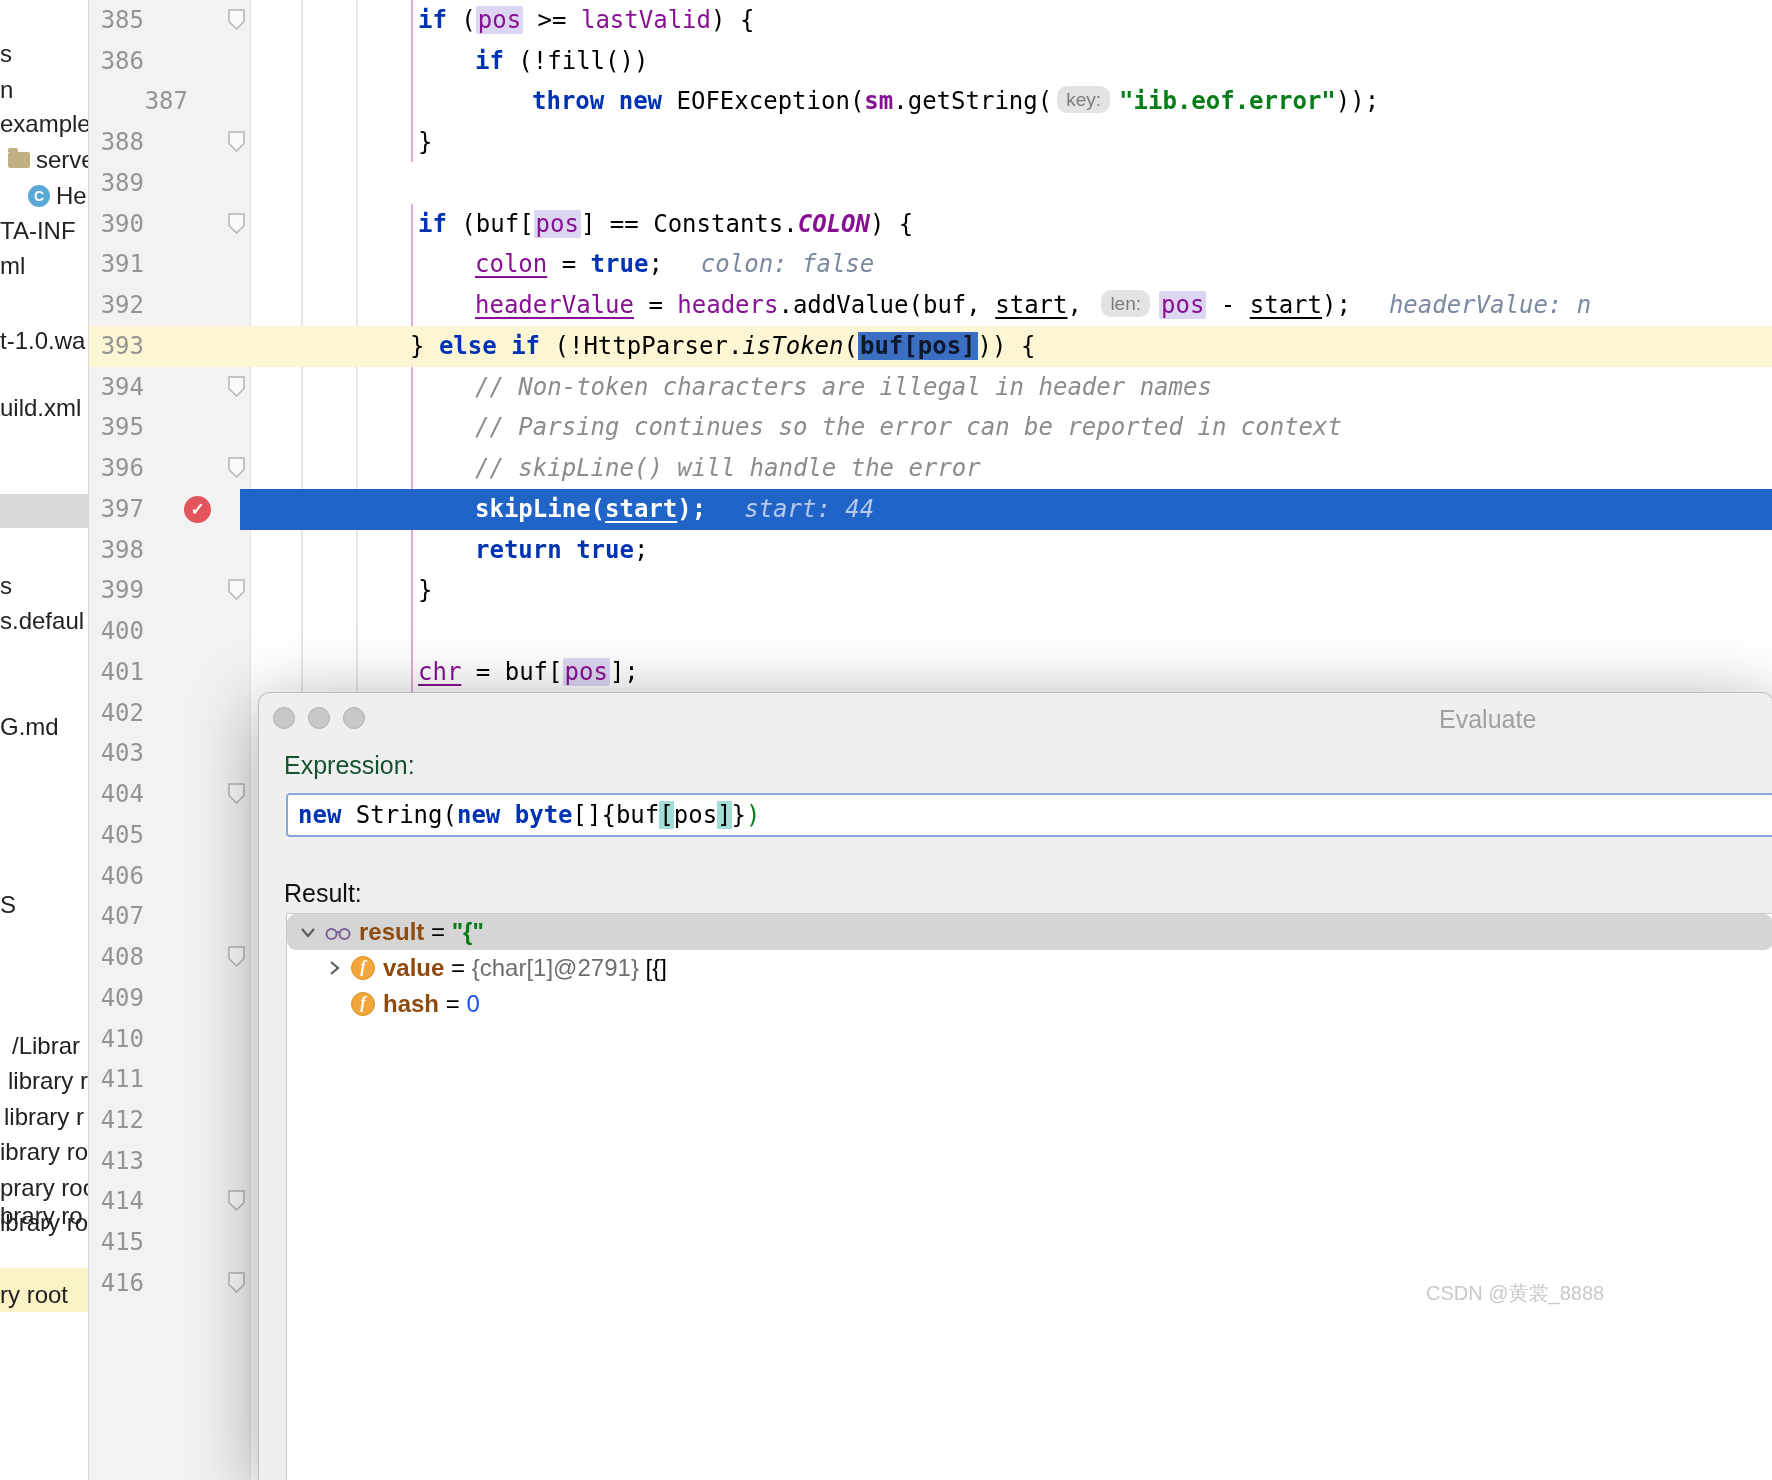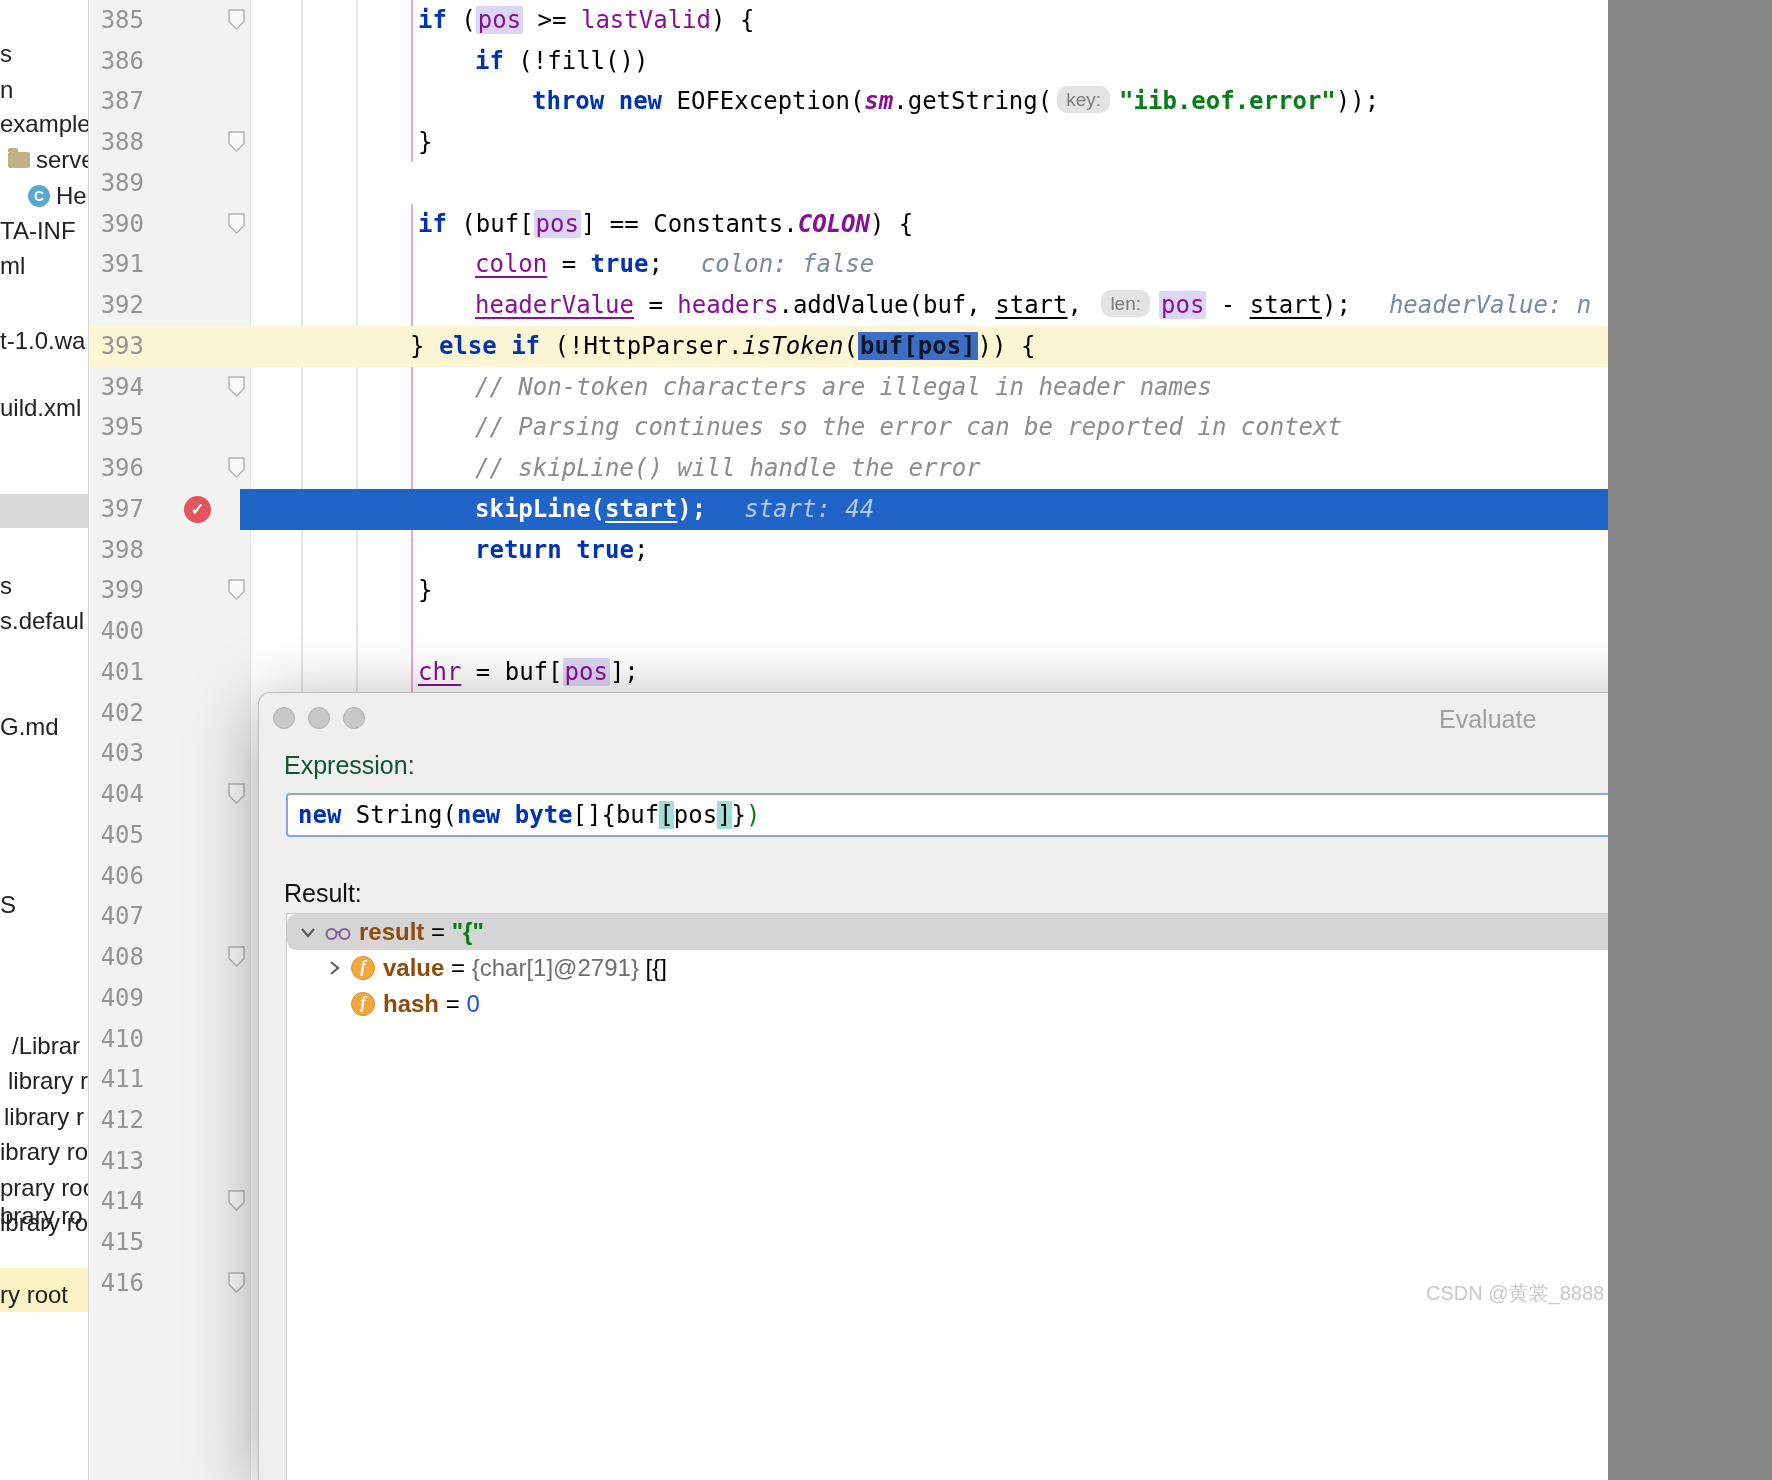--- a/index.html
+++ b/index.html
@@ -1,16 +1,16 @@
 <!DOCTYPE html>
 <html><head>
 <meta charset="utf-8">
 <style>
   html,body{margin:0;padding:0;background:#888;}
-  .screen{position:relative;width:1608px;height:1480px;background:#fff;overflow:hidden;
+  .screen{position:relative;width:1772px;height:1480px;background:#fff;overflow:hidden;
           font-family:"Liberation Sans",sans-serif;}
 
   
   .proj-panel{position:absolute;left:0;top:0;width:88px;height:100%;background:#fff;
               border-right:1px solid #d8d8d8;z-index:4;overflow:hidden;}
   .psel{position:absolute;left:0;top:494px;width:88px;height:34px;background:#d9d9d9;}
   .pyel{position:absolute;left:0;top:1268px;width:88px;height:44px;background:#fbf2c6;}
   .pitem{position:absolute;height:32px;line-height:32px;font-size:24px;color:#222;
          white-space:nowrap;display:flex;align-items:center;}
   .folder-icon{display:inline-block;width:22px;height:16px;background:#c0b083;border-radius:2px;
@@ -38,21 +38,21 @@
   .guide.pink{background:#e5a9d6;}
   #codeRows{position:absolute;left:250px;top:0;right:0;height:100%;z-index:3;overflow:hidden;}
   .crow{position:absolute;height:40.74px;line-height:40.74px;white-space:pre;
         font-family:"DejaVu Sans Mono",monospace;font-size:24px;color:#000;}
   .seg.kw{color:#0033b3;font-weight:bold;}
   .seg.pl{color:#000;}
   .seg.str{color:#067d17;font-weight:bold;}
   .seg.grn{color:#067d17;}
   .seg.cmt{color:#8c8c8c;font-style:italic;}
   .seg.fld{color:#871094;}
-  .seg.sf{color:#871094;font-style:italic;font-weight:bold;}
+  .seg.sf{color:#871094;font-weight:bold;}
   .seg.cst{color:#871094;font-weight:bold;font-style:italic;}
   .seg.smi{font-style:italic;}
   .seg.u{text-decoration:underline;text-underline-offset:4px;text-decoration-thickness:1.5px;}
   .seg.lav{background:#ddd6f3;border-radius:2px;padding:0 2px;}
   .seg.selb{background:#3a6fc3;color:#0f172a;font-weight:bold;padding:0 2px;}
   .seg.wht{color:#fff;font-weight:bold;}
   .seg.hint{margin-left:38px;font-style:italic;color:#7b8aa0;}
   .seg.hintw{margin-left:38px;font-style:italic;color:#b9c9ec;}
   .seg.chip{display:inline-block;font-family:"Liberation Sans",sans-serif;font-size:19px;
             line-height:27px;background:#e3e3e3;color:#7c7c7c;border-radius:10px;
@@ -100,21 +100,21 @@
   <div class="guide" style="left:356px;top:0;height:1480px;"></div>
   <div class="guide pink" style="left:411px;top:0;height:162px;"></div>
   <div class="guide pink" style="left:411px;top:204px;height:488px;"></div>
 
   <div class="hl-yellow" id="hlYellow" style="top: 325.92px; height: 40.74px; background: rgb(252, 246, 212);"></div>
   <div class="hl-blue" id="hlBlue" style="top: 488.88px; height: 40.74px; background: rgb(33, 100, 199);"></div>
 
   <div id="gutterContent">
       <div class="lnum" style="top: 0px;">385</div>
       <div class="lnum" style="top: 40.74px;">386</div>
-      <div class="lnum" style="top: 81.48px;">387</div>
+      <div class="lnum" style="top: 81.48px; margin-left: 44px;">387</div>
       <div class="lnum" style="top: 122.22px;">388</div>
       <div class="lnum" style="top: 162.96px;">389</div>
       <div class="lnum" style="top: 203.7px;">390</div>
       <div class="lnum" style="top: 244.44px;">391</div>
       <div class="lnum" style="top: 285.18px;">392</div>
       <div class="lnum" style="top: 325.92px;">393</div>
       <div class="lnum" style="top: 366.66px;">394</div>
       <div class="lnum" style="top: 407.4px;">395</div>
       <div class="lnum" style="top: 448.14px;">396</div>
       <div class="lnum" style="top: 488.88px;">397</div>

